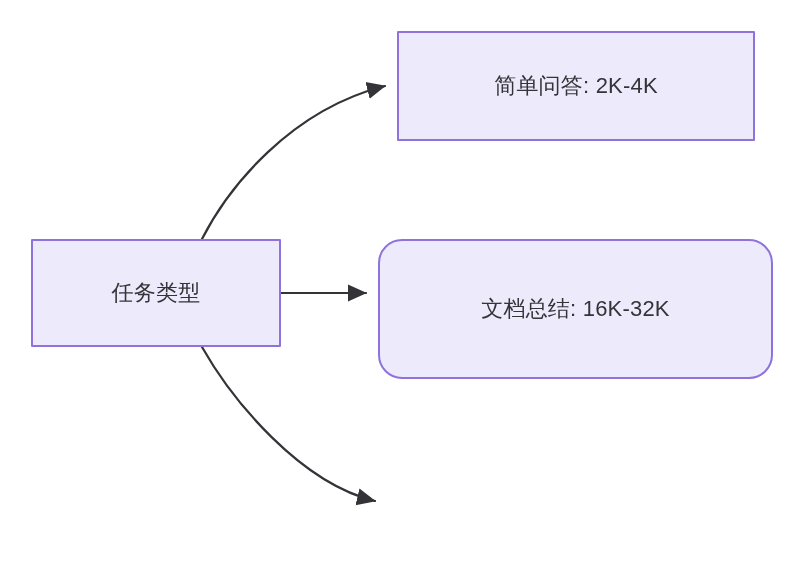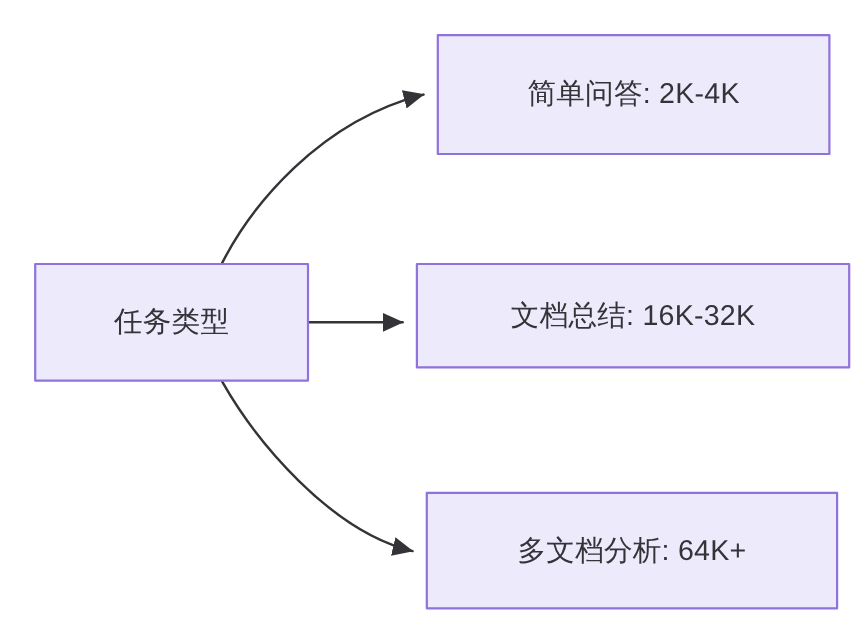--- a/index.html
+++ b/index.html
@@ -19,21 +19,21 @@
     position: absolute;
     box-sizing: border-box;
     background: #ECEAFB;
     border: 2px solid #8F72DC;
     border-radius: 1px;
     display: flex;
     align-items: center;
     justify-content: center;
   }
   .node-label {
-    font-size: 26px;
+    font-size: 22px;
     line-height: 1.2;
     color: #333338;
     font-weight: 400;
     letter-spacing: 0.2px;
     white-space: nowrap;
   }
   #edges {
     position: absolute;
     left: 0;
     top: 0;
@@ -68,21 +68,18 @@
   </svg>
 
   <div class="node" style="left:31px; top:239px; width:250px; height:108px;text-align:right;">
     <span class="node-label">任务类型</span>
   </div>
 
   <div class="node" style="left:397px; top:31px; width:358px; height:110px;">
     <span class="node-label">简单问答: 2K-4K</span>
   </div>
 
-  <div class="node" style="left:378px; top:239px; width:395px; height:96px;">
+  <div class="node" style="left:378px; top:239px; width:395px; height:140px;border-radius:24px;">
     <span class="node-label">文档总结: 16K-32K</span>
   </div>
 
-  <div class="node" style="left:387px; top:447px; width:375px; height:107px;">
-    <span class="node-label">多文档分析: 64K+</span>
-  </div>
 
 </div>
 
 </body></html>

